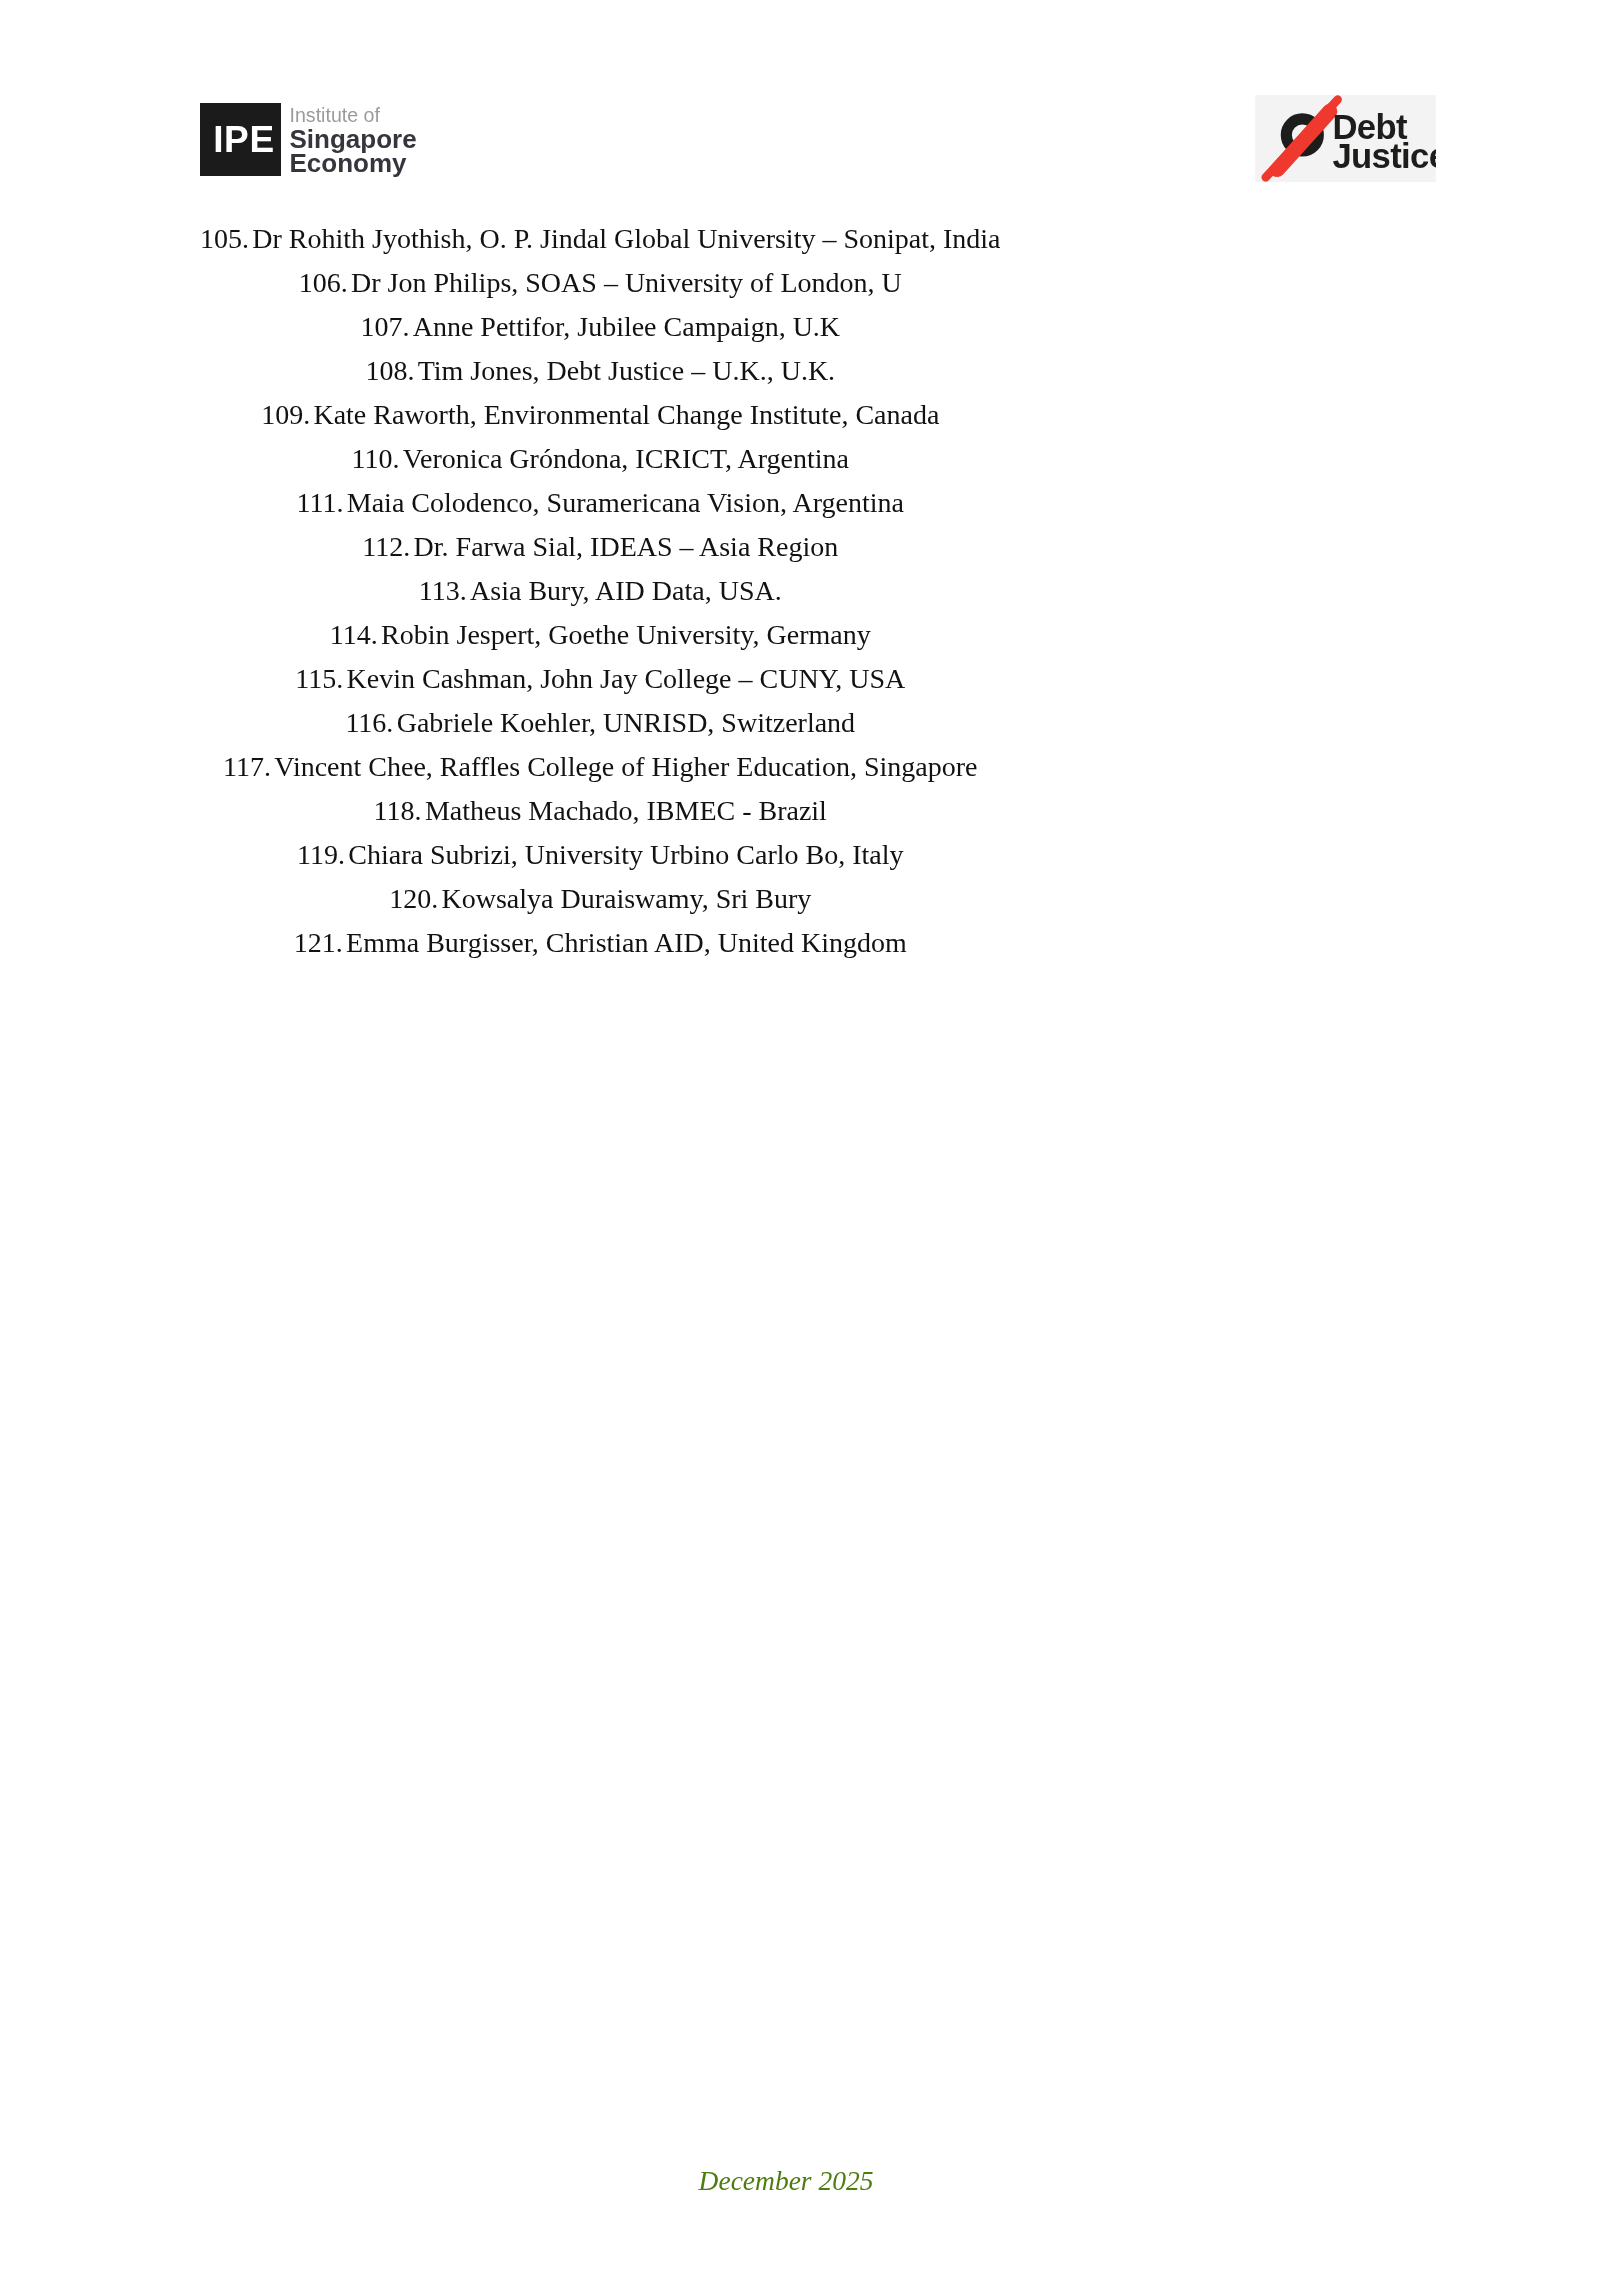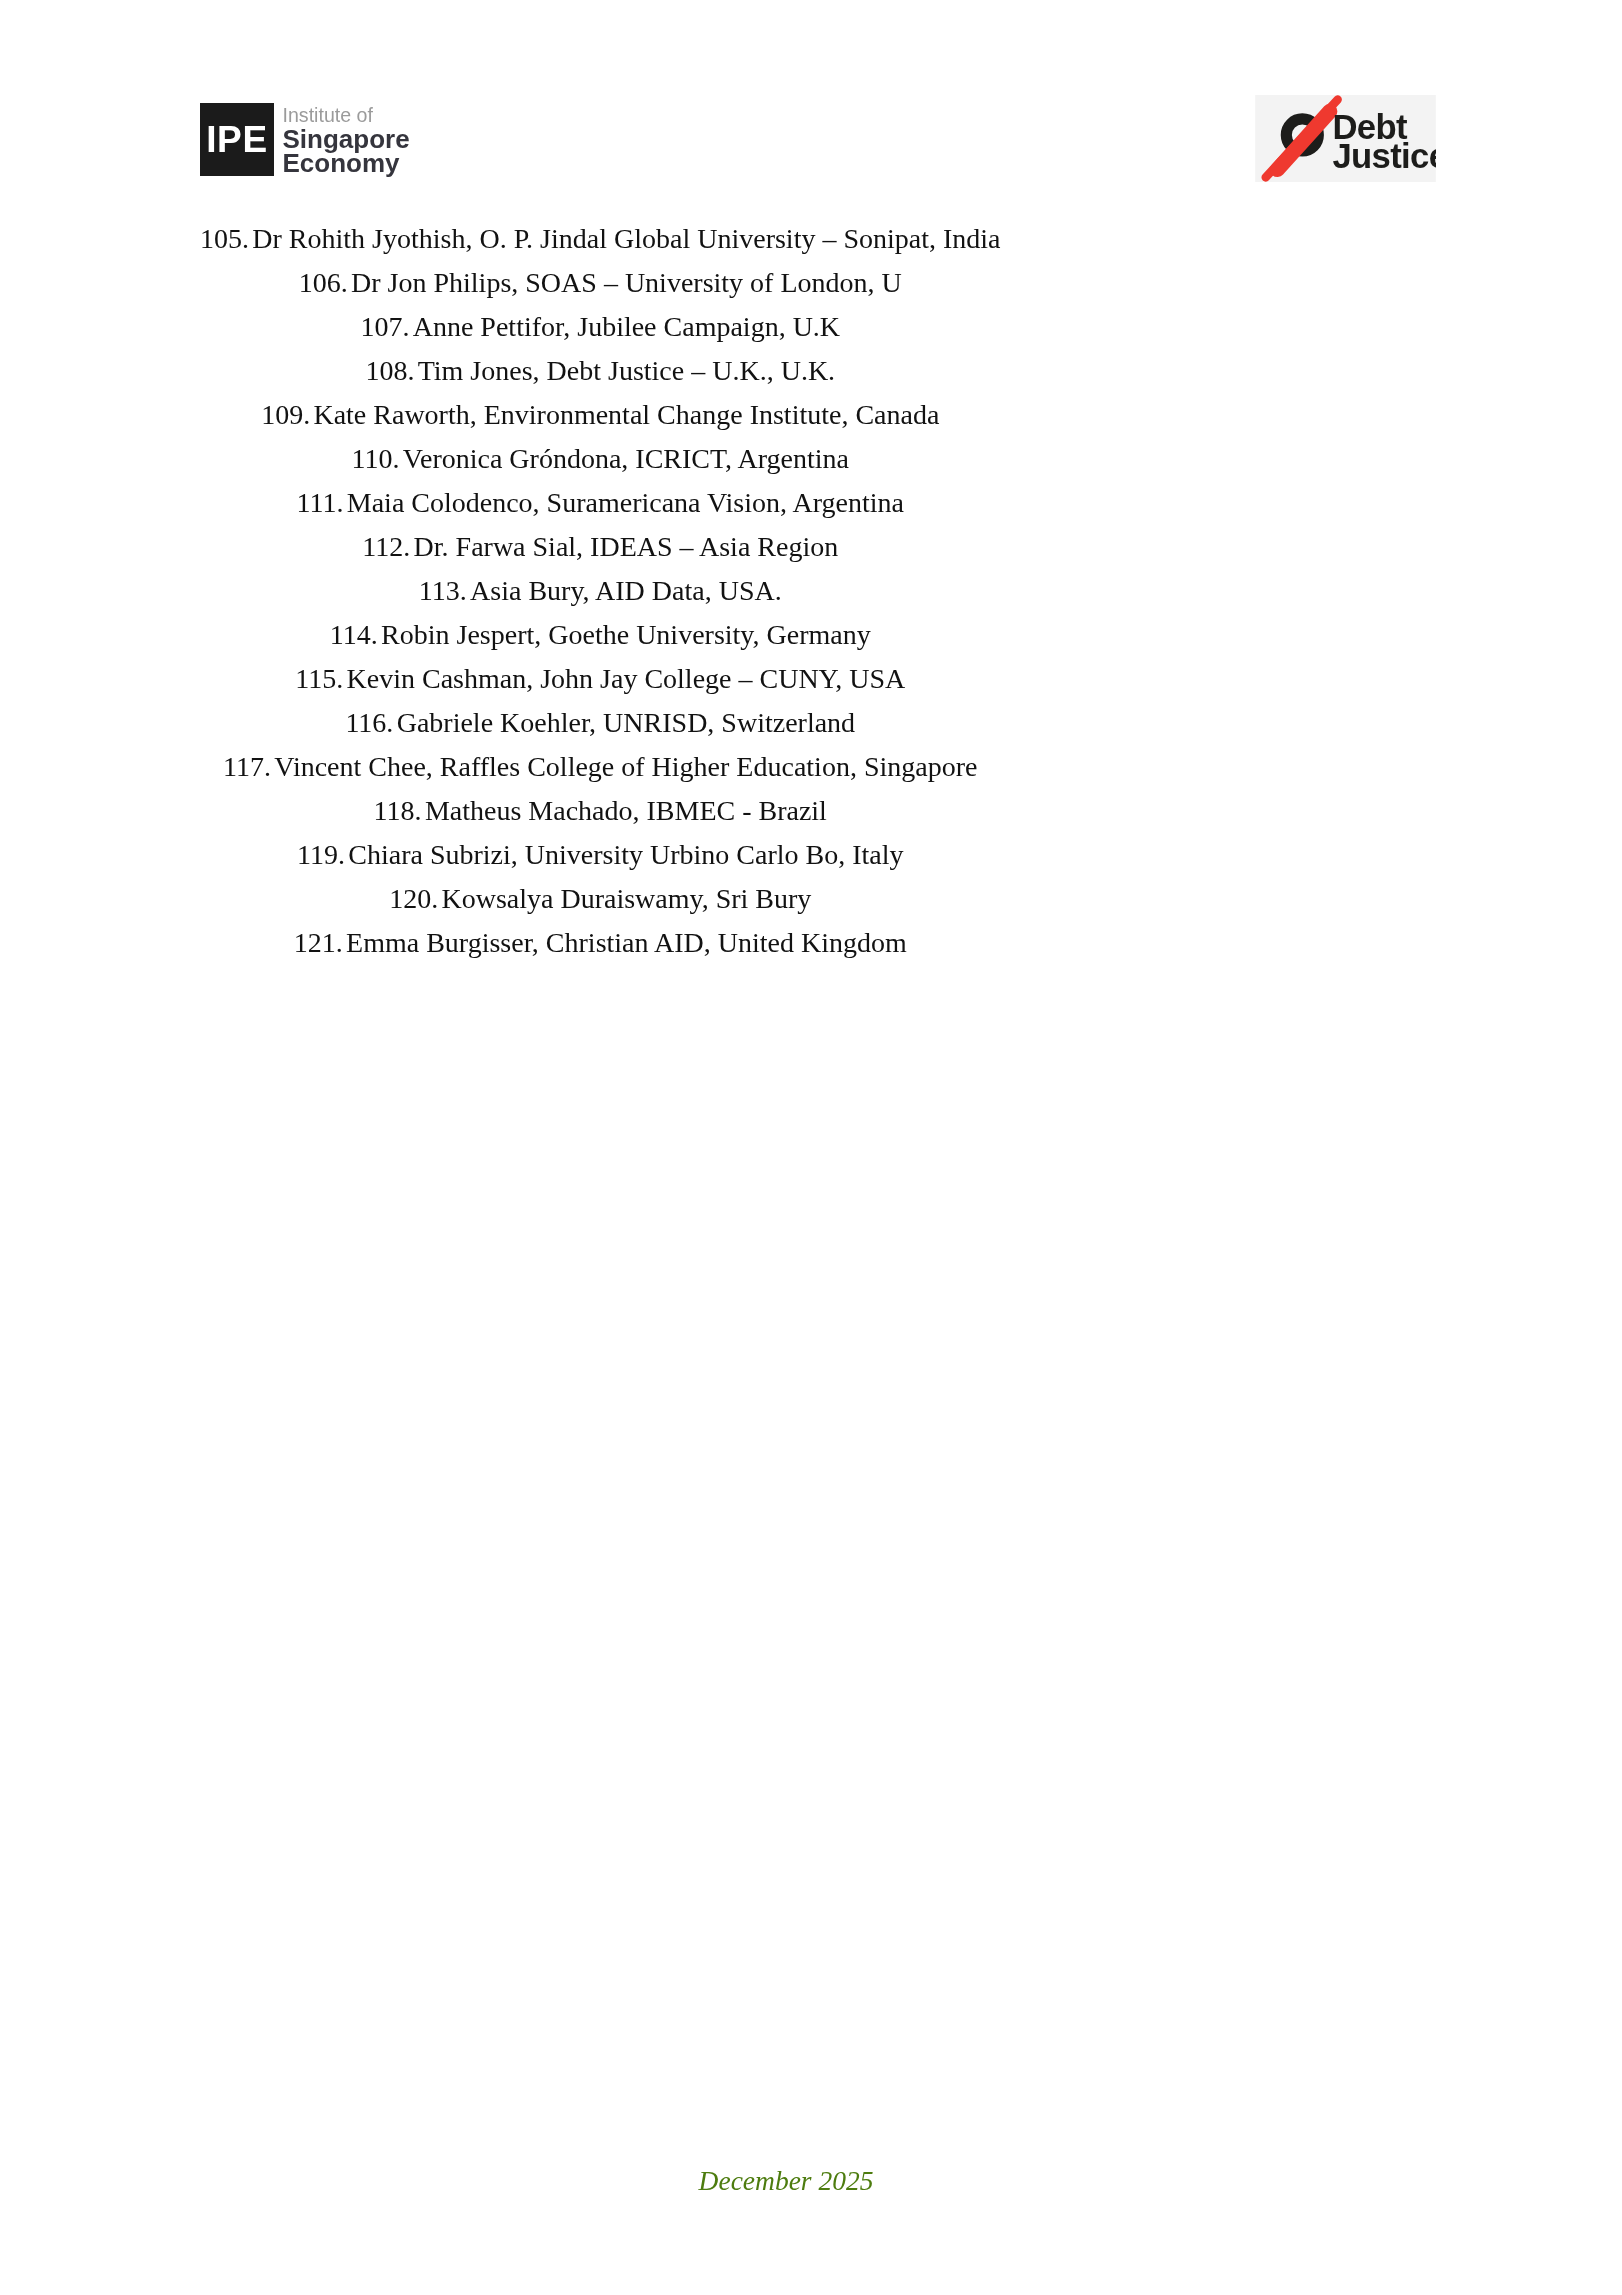--- a/index.html
+++ b/index.html
@@ -14,21 +14,21 @@
 
   
   .ipe-logo {
     position:absolute; left:200px; top:103px;
     display:flex; align-items:flex-start; gap:8.5px;
     font-family:"Liberation Sans", sans-serif;
   }
   .ipe-box {
     width:74px; height:73px; background:#1b1b1b;
     color:#ffffff; display:flex; align-items:center; justify-content:center;
-    font-weight:bold; font-size:37px; letter-spacing:0.7px;
+    font-weight:bold; font-size:37px; letter-spacing:0.7px;padding-left:7px;
   }
   .ipe-text { display:flex; flex-direction:column; padding-top:0.7px; }
   .ipe-sub   { color:#9b9b9b; font-size:19.6px; line-height:23.6px; font-weight:normal; }
   .ipe-main  { color:#35353d; font-size:26px; line-height:24px; font-weight:bold; }
 
   .dj-logo { position:absolute; left:1255px; top:95px; width:181px; height:87px;text-decoration:underline; }
   .dj-logo svg { display:block; }
 
   
   .list {

